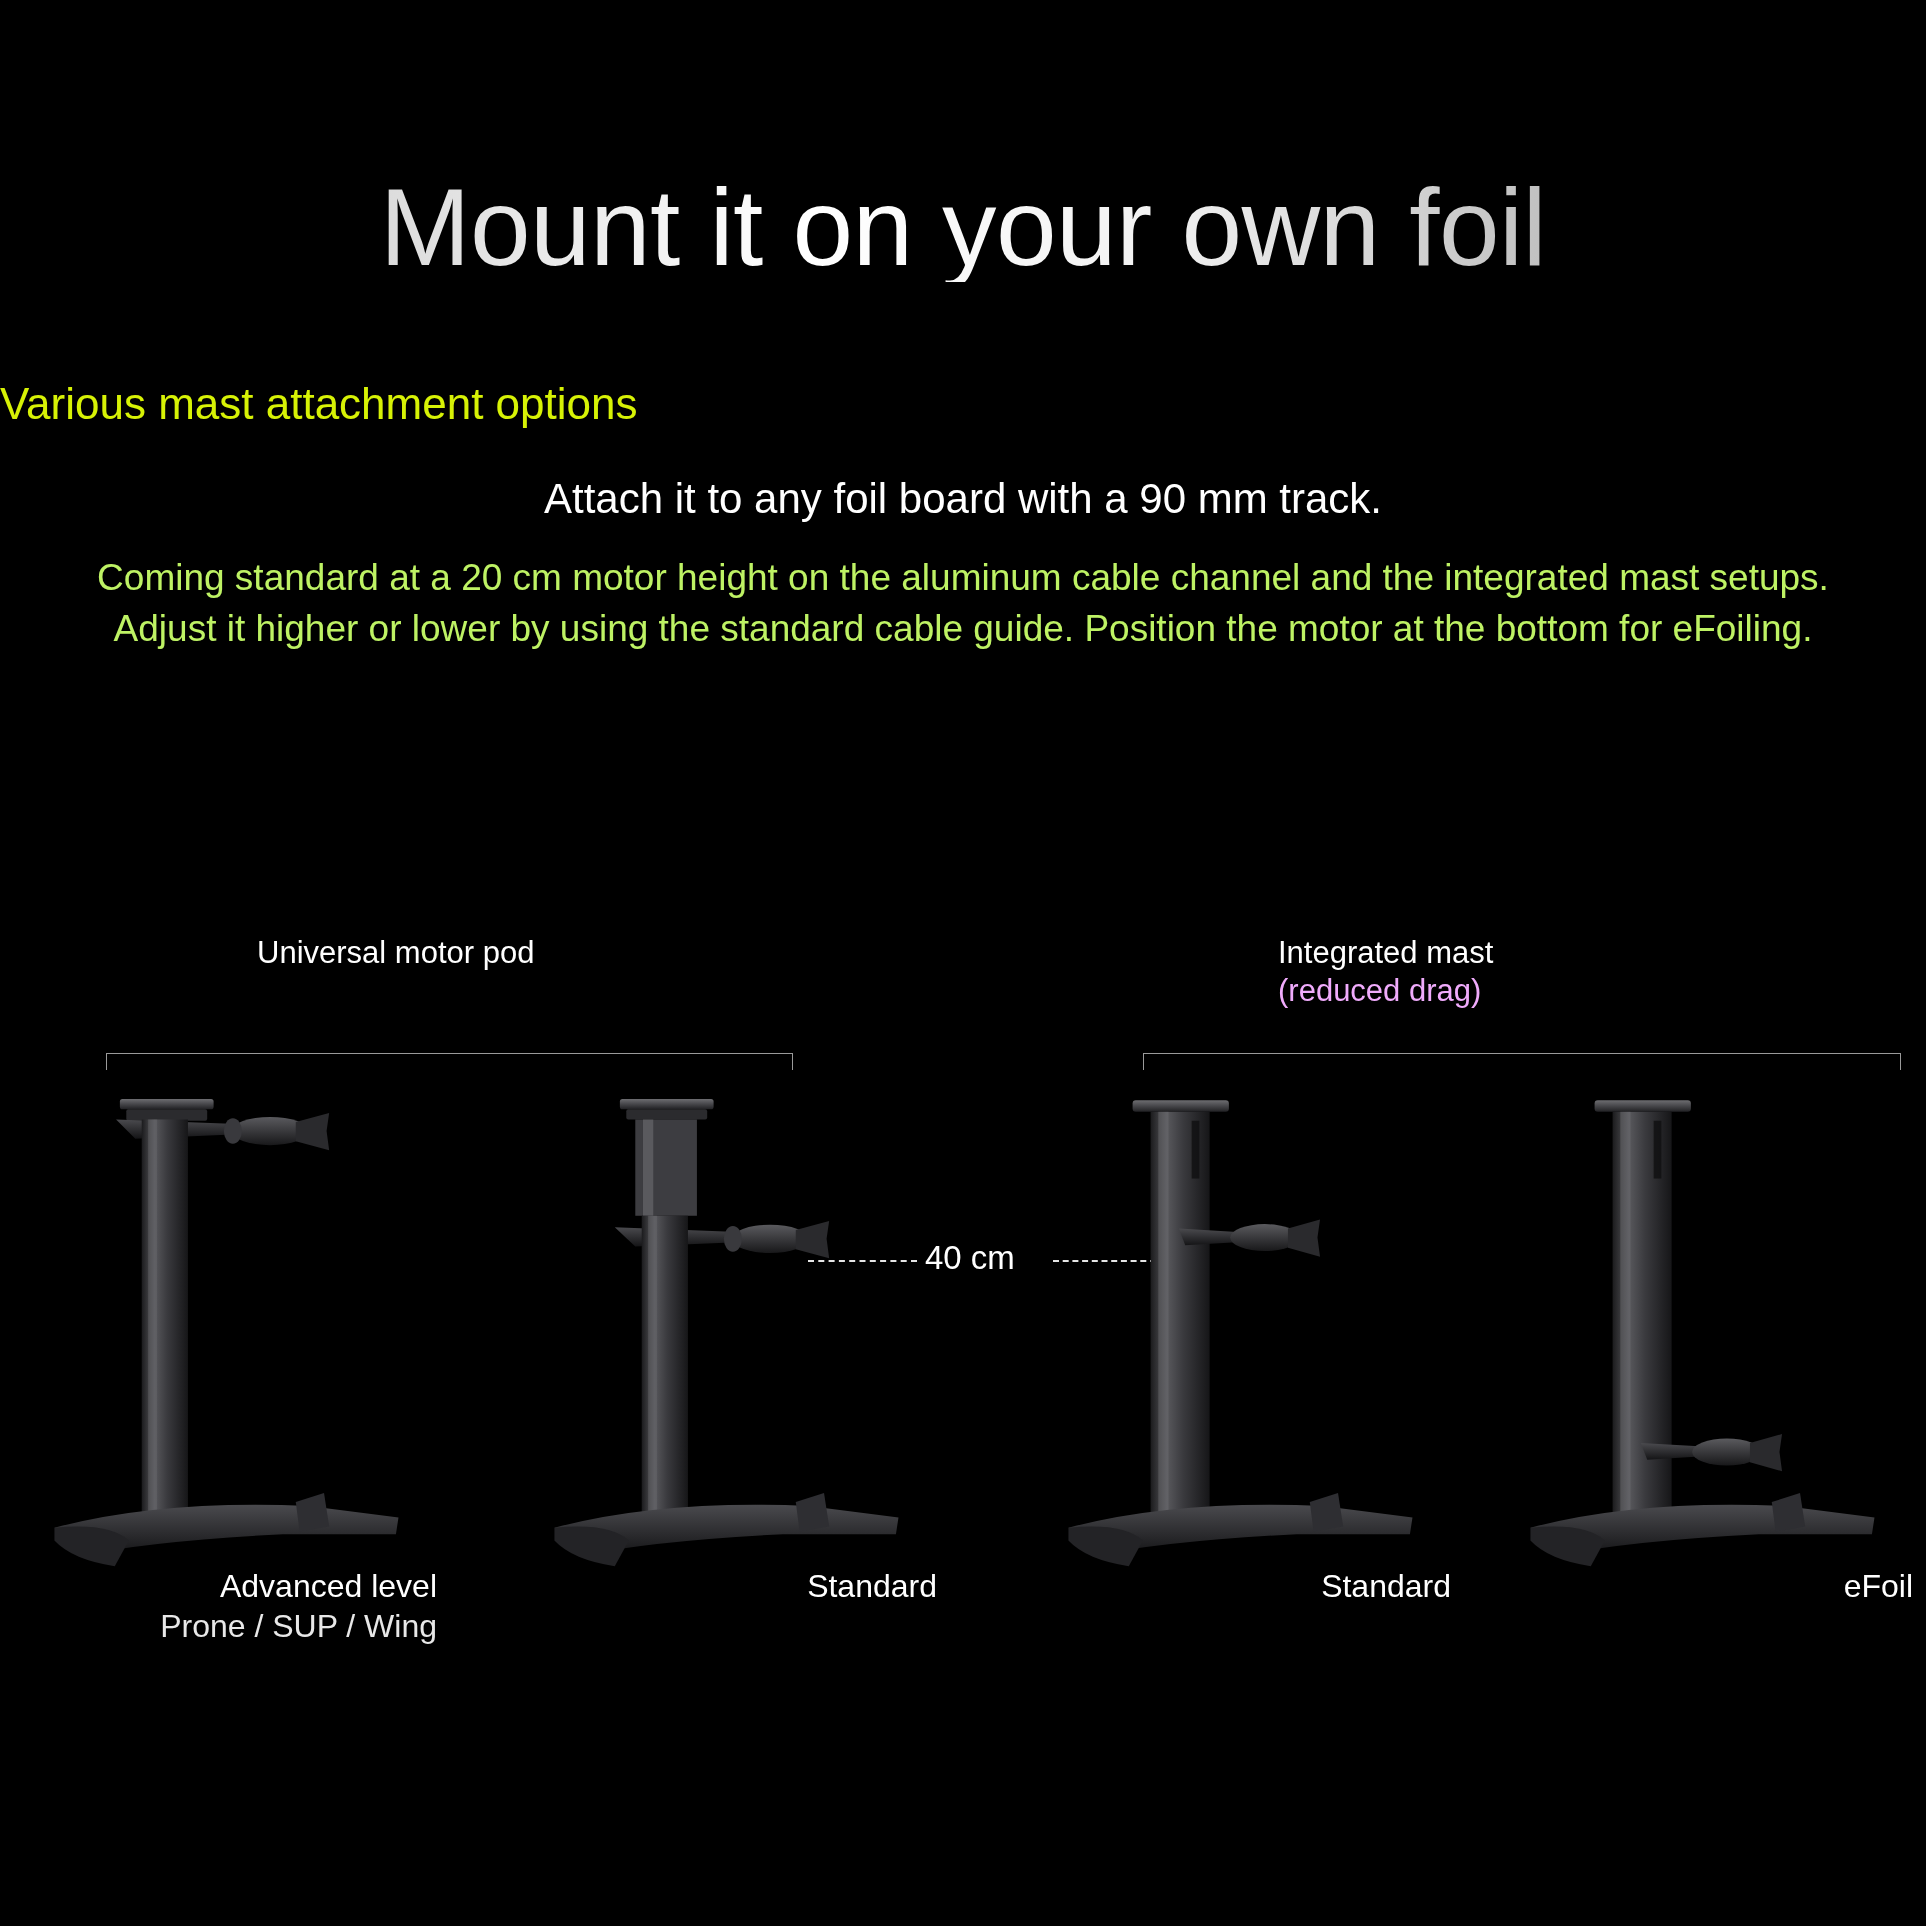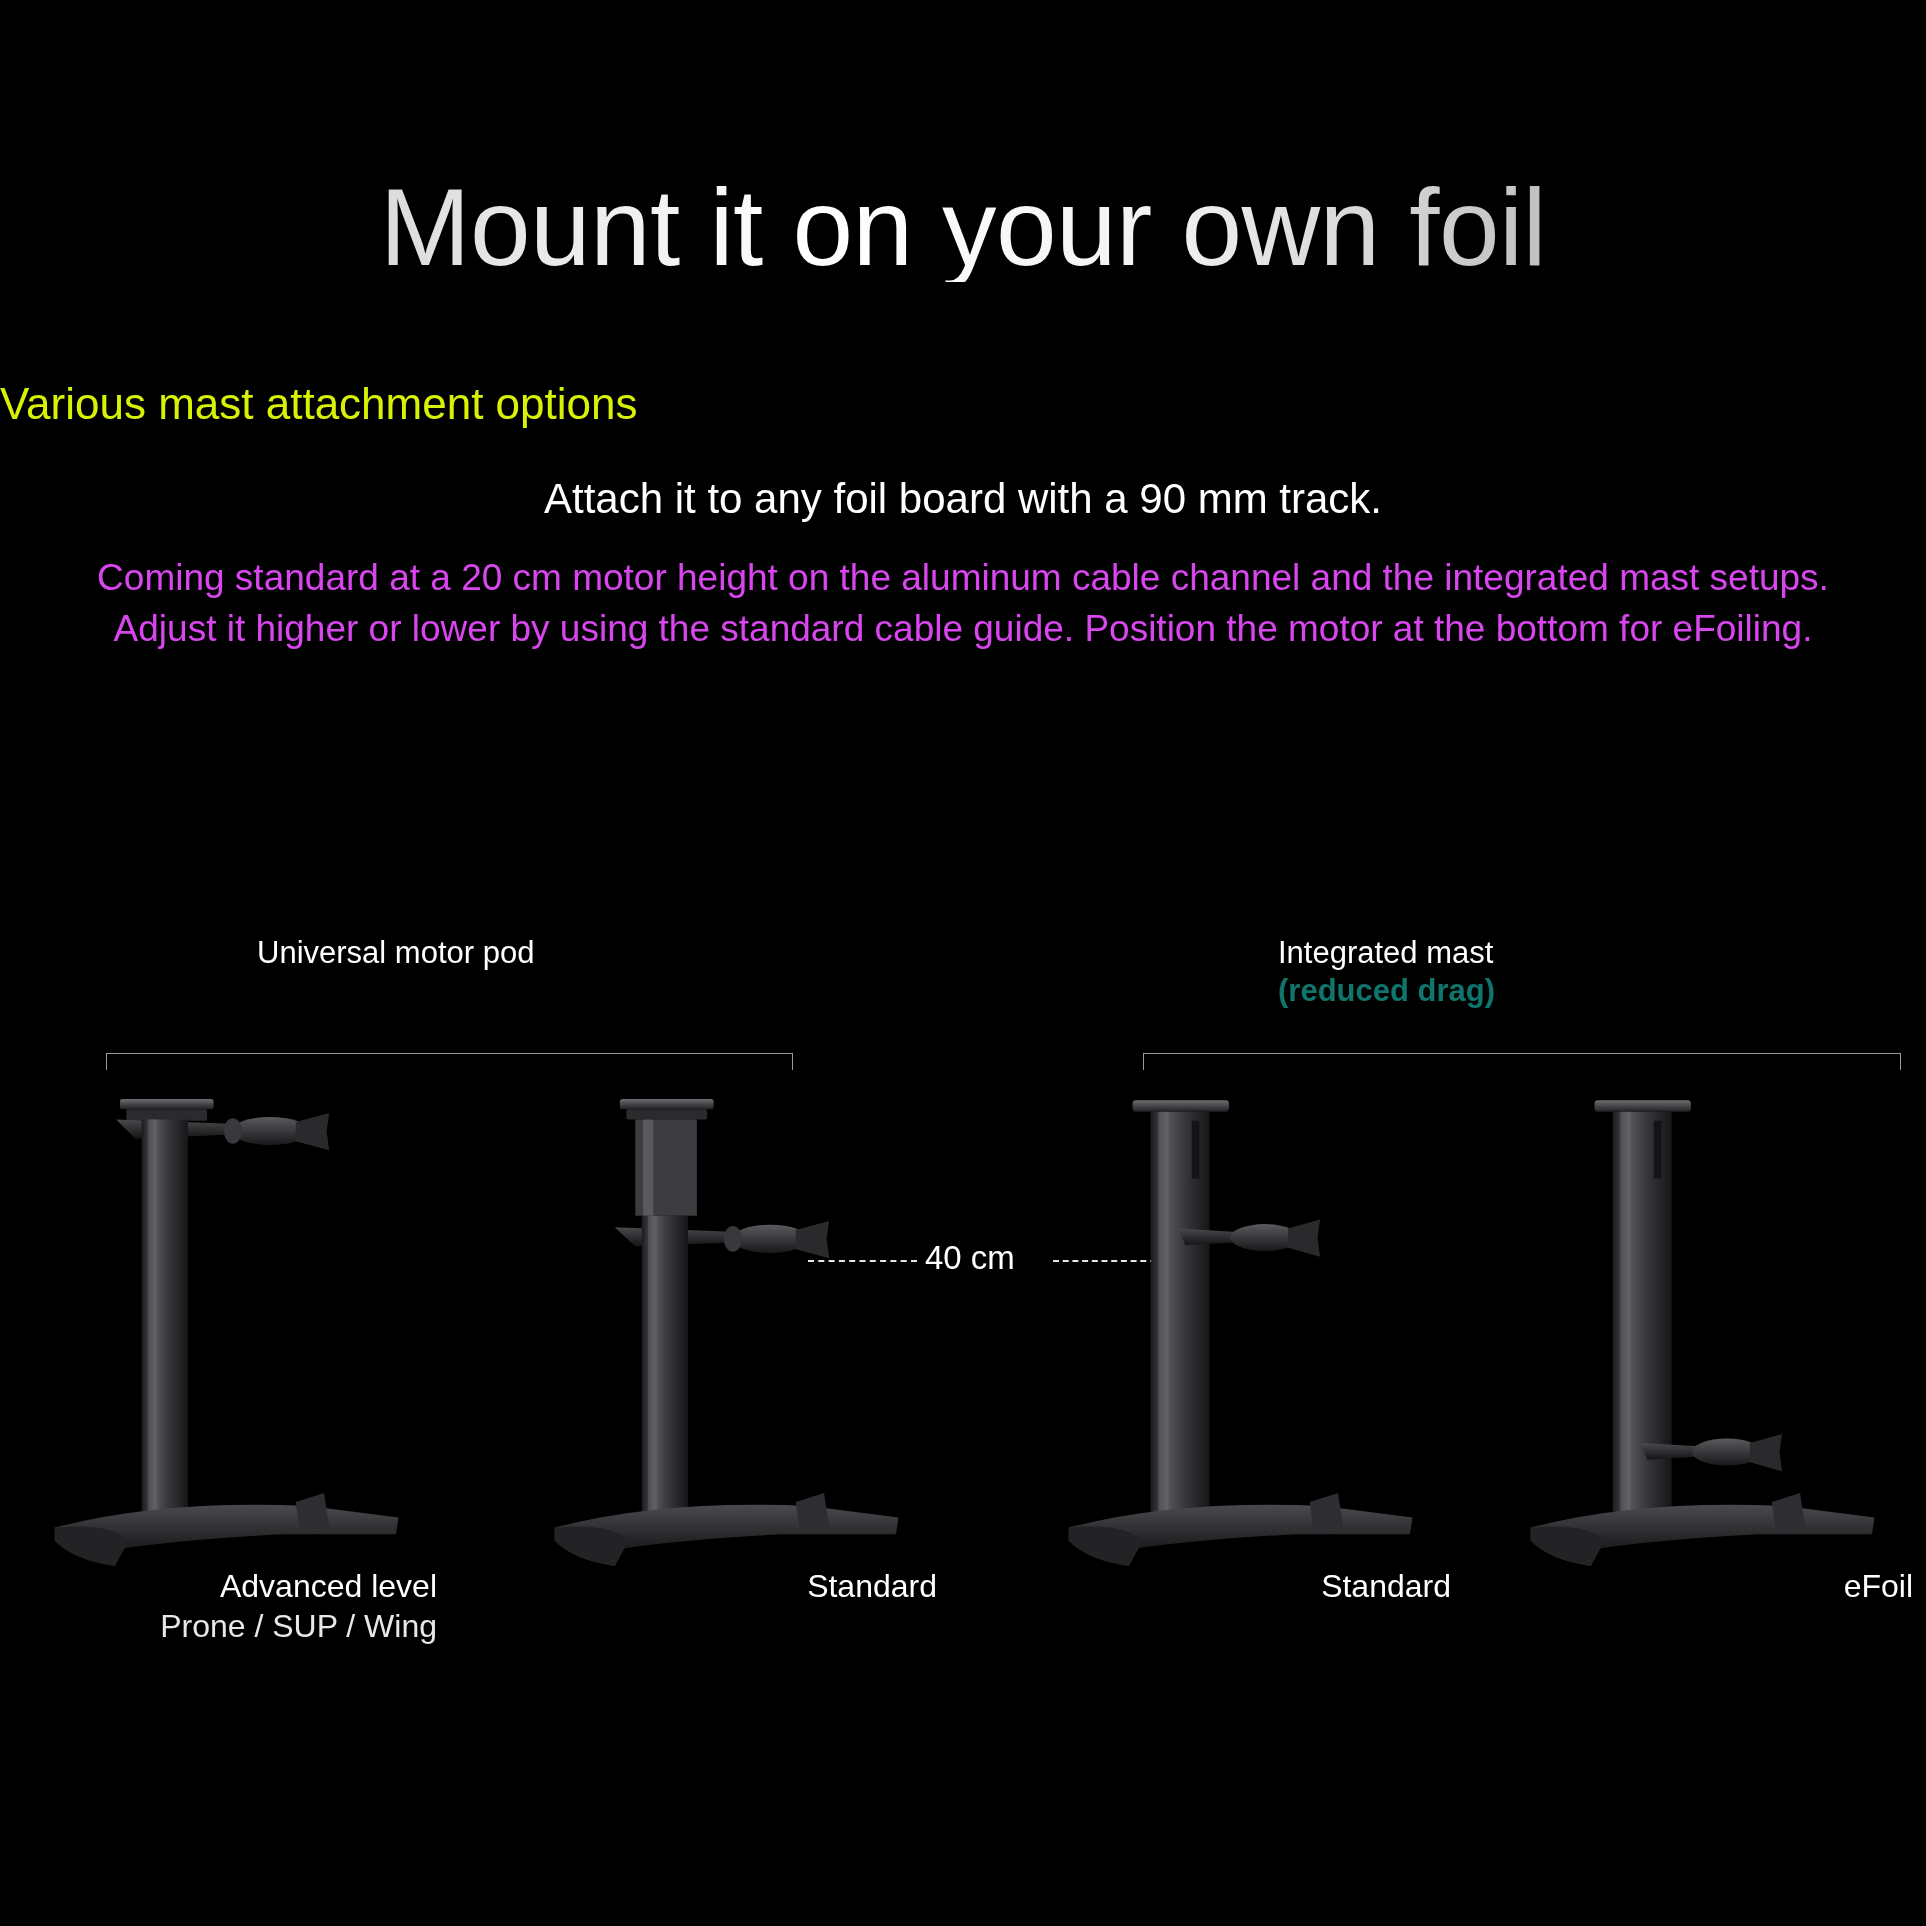--- a/index.html
+++ b/index.html
@@ -57,35 +57,34 @@
 
   .body-copy {
     position: absolute;
     top: 552px;
     left: 77px;
     width: 1772px;
     text-align: center;
     font-size: 37px;
     line-height: 1.38;
     font-weight: 400;
-    color: #d946ef;
+    color: #bef264;
   }
 
   
   .group-label {
     position: absolute;
     text-align: left;
     font-size: 31px;
     color: #ffffff;
     line-height: 1.22;
   }
   .group-label .sub {
     display: block;
-    color: #0f766e;
-    font-weight: bold;
+    color: #f0abfc;
   }
 
   .bracket {
     position: absolute;
     border-top: 1.9px solid #9a9a9a;
     border-left: 1.9px solid #9a9a9a;
     border-right: 1.9px solid #9a9a9a;
     height: 16.7px;
     box-sizing: border-box;
   }

